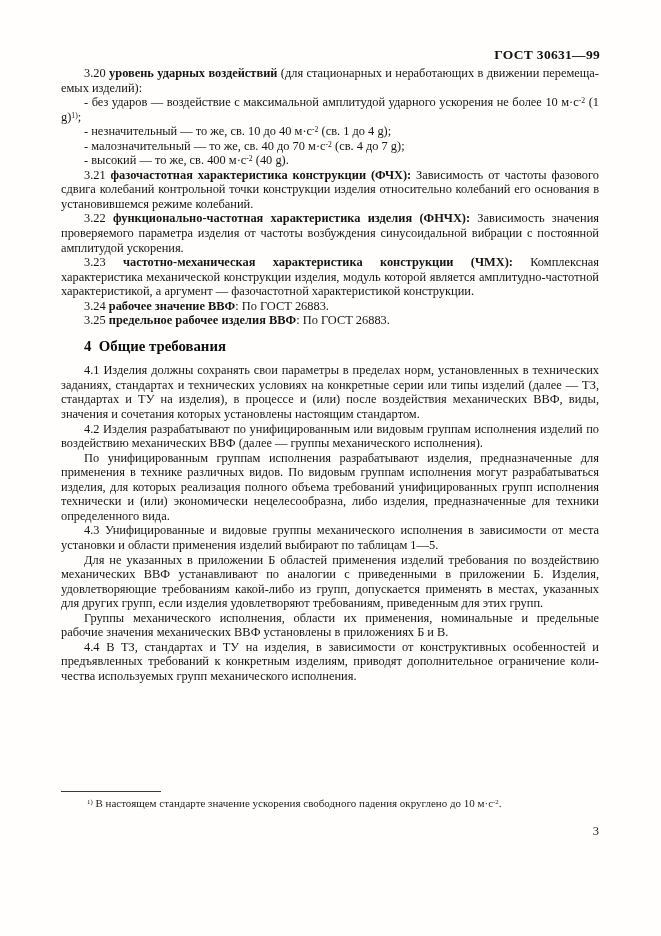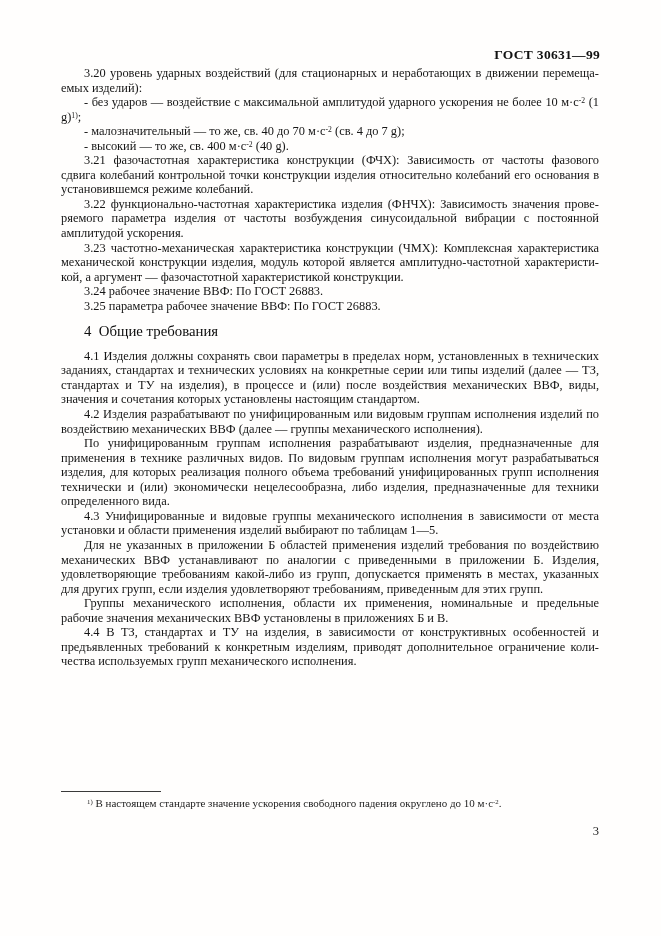--- a/index.html
+++ b/index.html
@@ -27,32 +27,32 @@
     top: 66px;
     width: 538px;
     font-size: 12.4px;
     line-height: 14.55px;
     text-align: justify;
     color: #151515;
   }
   p.para { margin: 0; text-indent: 23px; }
   p.para.heading {
     font-size: 14.8px;
-    font-weight: 400;
+    font-weight: 700;
     margin: 11px 0 10px 0;
     text-align: left;
     white-space: pre-wrap;
     color: #0d0d0d;
   }
   .content sup, .footnote-area sup {
     font-size: 0.62em;
     line-height: 0;
     vertical-align: 0.45em;
   }
-  b { font-weight: 400; }
+  b { font-weight: 700; }
   .footnote-area {
     position: absolute;
     left: 61px;
     top: 791px;
     width: 538px;
     font-size: 11px;
     line-height: 13.5px;
     color: #1c1c1c;
   }
   .footnote-rule {
@@ -72,27 +72,28 @@
 </style>
 </head>
 <body>
 
 <div class="page">
   <div class="header">ГОСТ 30631—99</div>
 
   <div class="content" id="content">
       <p class="para"><span>3.20 </span><b>уровень ударных воздействий</b><span> (для стационарных и неработающих в движении перемеща­емых изделий):</span></p>
       <p class="para"><span>- без ударов — воздействие с максимальной амплитудой ударного ускорения не более 10 м·с</span><sup>-2</sup><span> (1 g)</span><sup>1)</sup><span>;</span></p>
+      <p class="para"><span>- незначительный — то же, св. 10 до 40 м·с</span><sup>-2</sup><span> (св. 1 до 4 g);</span></p>
       <p class="para"><span>- малозначительный — то же, св. 40 до 70 м·с</span><sup>-2</sup><span> (св. 4 до 7 g);</span></p>
       <p class="para"><span>- высокий — то же, св. 400 м·с</span><sup>-2</sup><span> (40 g).</span></p>
       <p class="para"><span>3.21 </span><b>фазочастотная характеристика конструкции (ФЧХ):</b><span> Зависимость от частоты фазового сдвига колебаний контрольной точки конструкции изделия относительно колебаний его основания в установившемся режиме колебаний.</span></p>
       <p class="para"><span>3.22 </span><b>функционально-частотная характеристика изделия (ФНЧХ):</b><span> Зависимость значения прове­ряемого параметра изделия от частоты возбуждения синусоидальной вибрации с постоянной амплитудой ускорения.</span></p>
       <p class="para"><span>3.23 </span><b>частотно-механическая характеристика конструкции (ЧМХ):</b><span> Комплексная характеристика механической конструкции изделия, модуль которой является амплитудно-частотной характеристи­кой, а аргумент — фазочастотной характеристикой конструкции.</span></p>
       <p class="para"><span>3.24 </span><b>рабочее значение ВВФ</b><span>: По ГОСТ 26883.</span></p>
-      <p class="para"><span>3.25 </span><b>параметра рабочее значение ВВФ</b><span>: По ГОСТ 26883.</span></p>
+      <p class="para"><span>3.25 </span><b>предельное рабочее изделия ВВФ</b><span>: По ГОСТ 26883.</span></p>
       <p class="para heading"><span>4 Общие требования</span></p>
       <p class="para"><span>4.1 Изделия должны сохранять свои параметры в пределах норм, установленных в технических заданиях, стандартах и технических условиях на конкретные серии или типы изделий (далее — ТЗ, стандартах и ТУ на изделия), в процессе и (или) после воздействия механических ВВФ, виды, значения и сочетания которых установлены настоящим стандартом.</span></p>
       <p class="para"><span>4.2 Изделия разрабатывают по унифицированным или видовым группам исполнения изделий по воздействию механических ВВФ (далее — группы механического исполнения).</span></p>
       <p class="para"><span>По унифицированным группам исполнения разрабатывают изделия, предназначенные для применения в технике различных видов. По видовым группам исполнения могут разрабатываться изделия, для которых реализация полного объема требований унифицированных групп исполнения технически и (или) экономически нецелесообразна, либо изделия, предназначенные для техники определенного вида.</span></p>
       <p class="para"><span>4.3 Унифицированные и видовые группы механического исполнения в зависимости от места установки и области применения изделий выбирают по таблицам 1—5.</span></p>
       <p class="para"><span>Для не указанных в приложении Б областей применения изделий требования по воздействию механических ВВФ устанавливают по аналогии с приведенными в приложении Б. Изделия, удовлетворяющие требованиям какой-либо из групп, допускается применять в местах, указанных для других групп, если изделия удовлетворяют требованиям, приведенным для этих групп.</span></p>
       <p class="para"><span>Группы механического исполнения, области их применения, номинальные и предельные рабочие значения механических ВВФ установлены в приложениях Б и В.</span></p>
       <p class="para"><span>4.4 В ТЗ, стандартах и ТУ на изделия, в зависимости от конструктивных особенностей и предъявленных требований к конкретным изделиям, приводят дополнительное ограничение коли­чества используемых групп механического исполнения.</span></p>
     </div>
 

